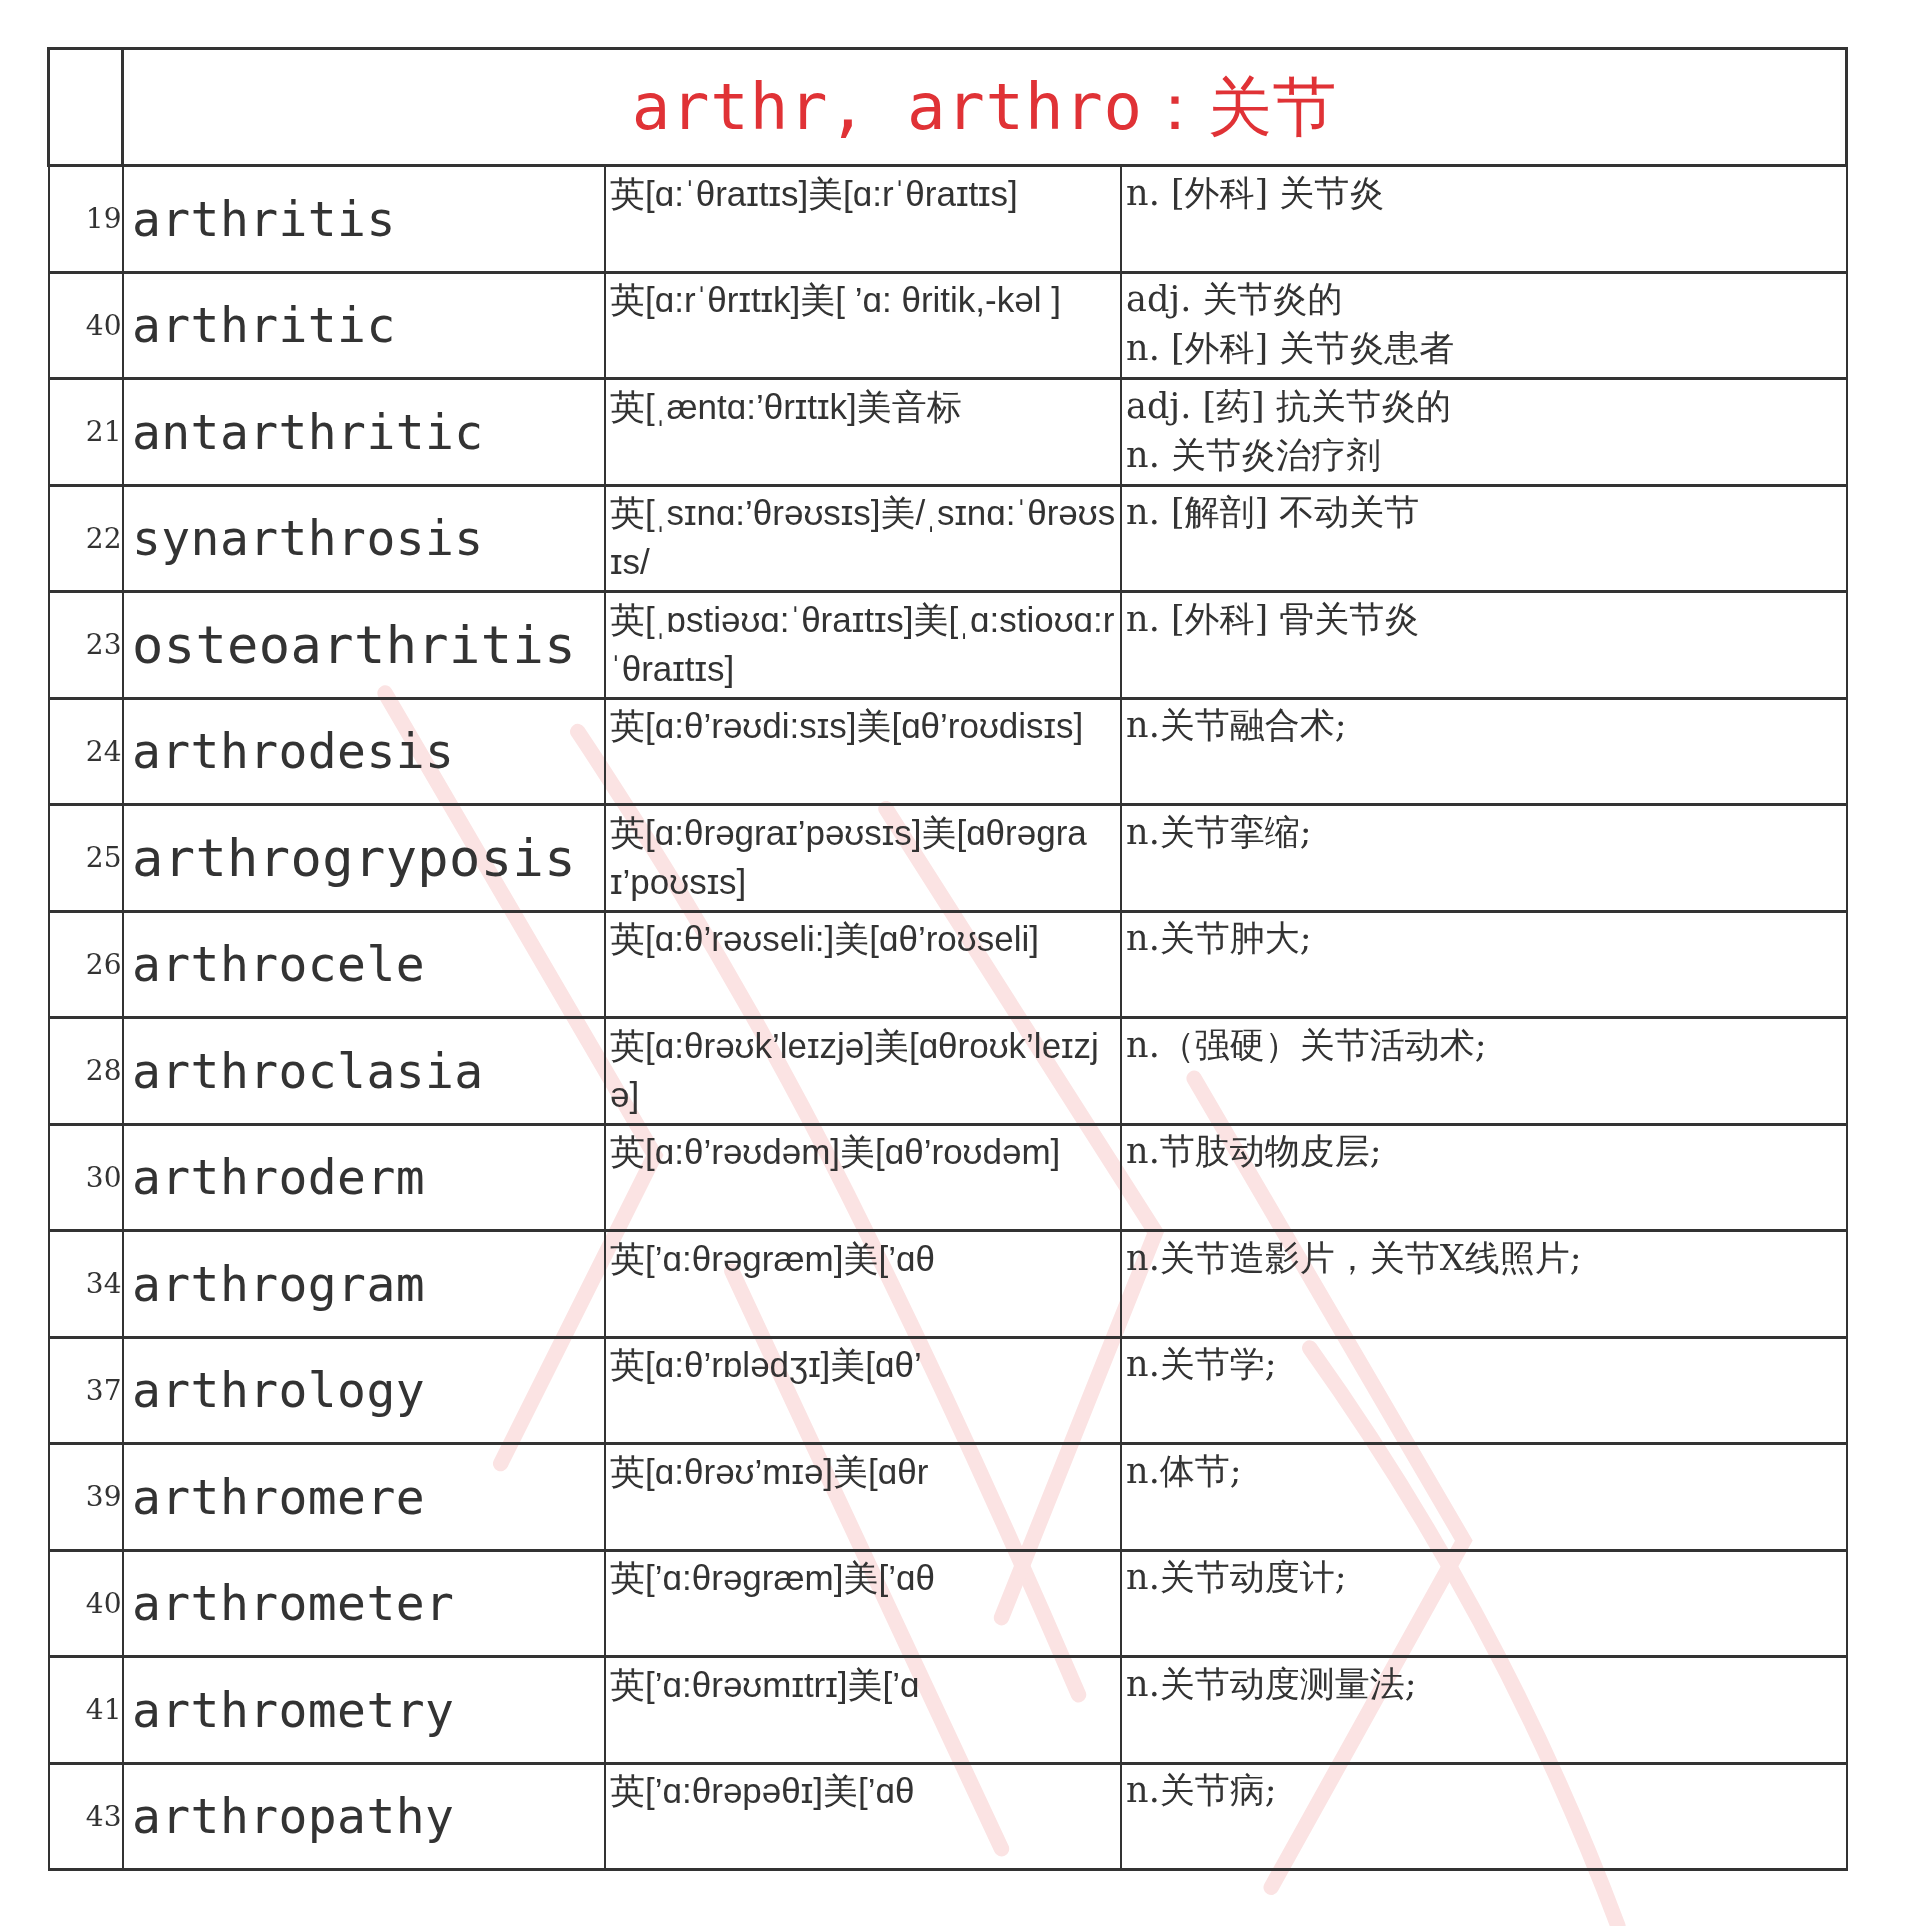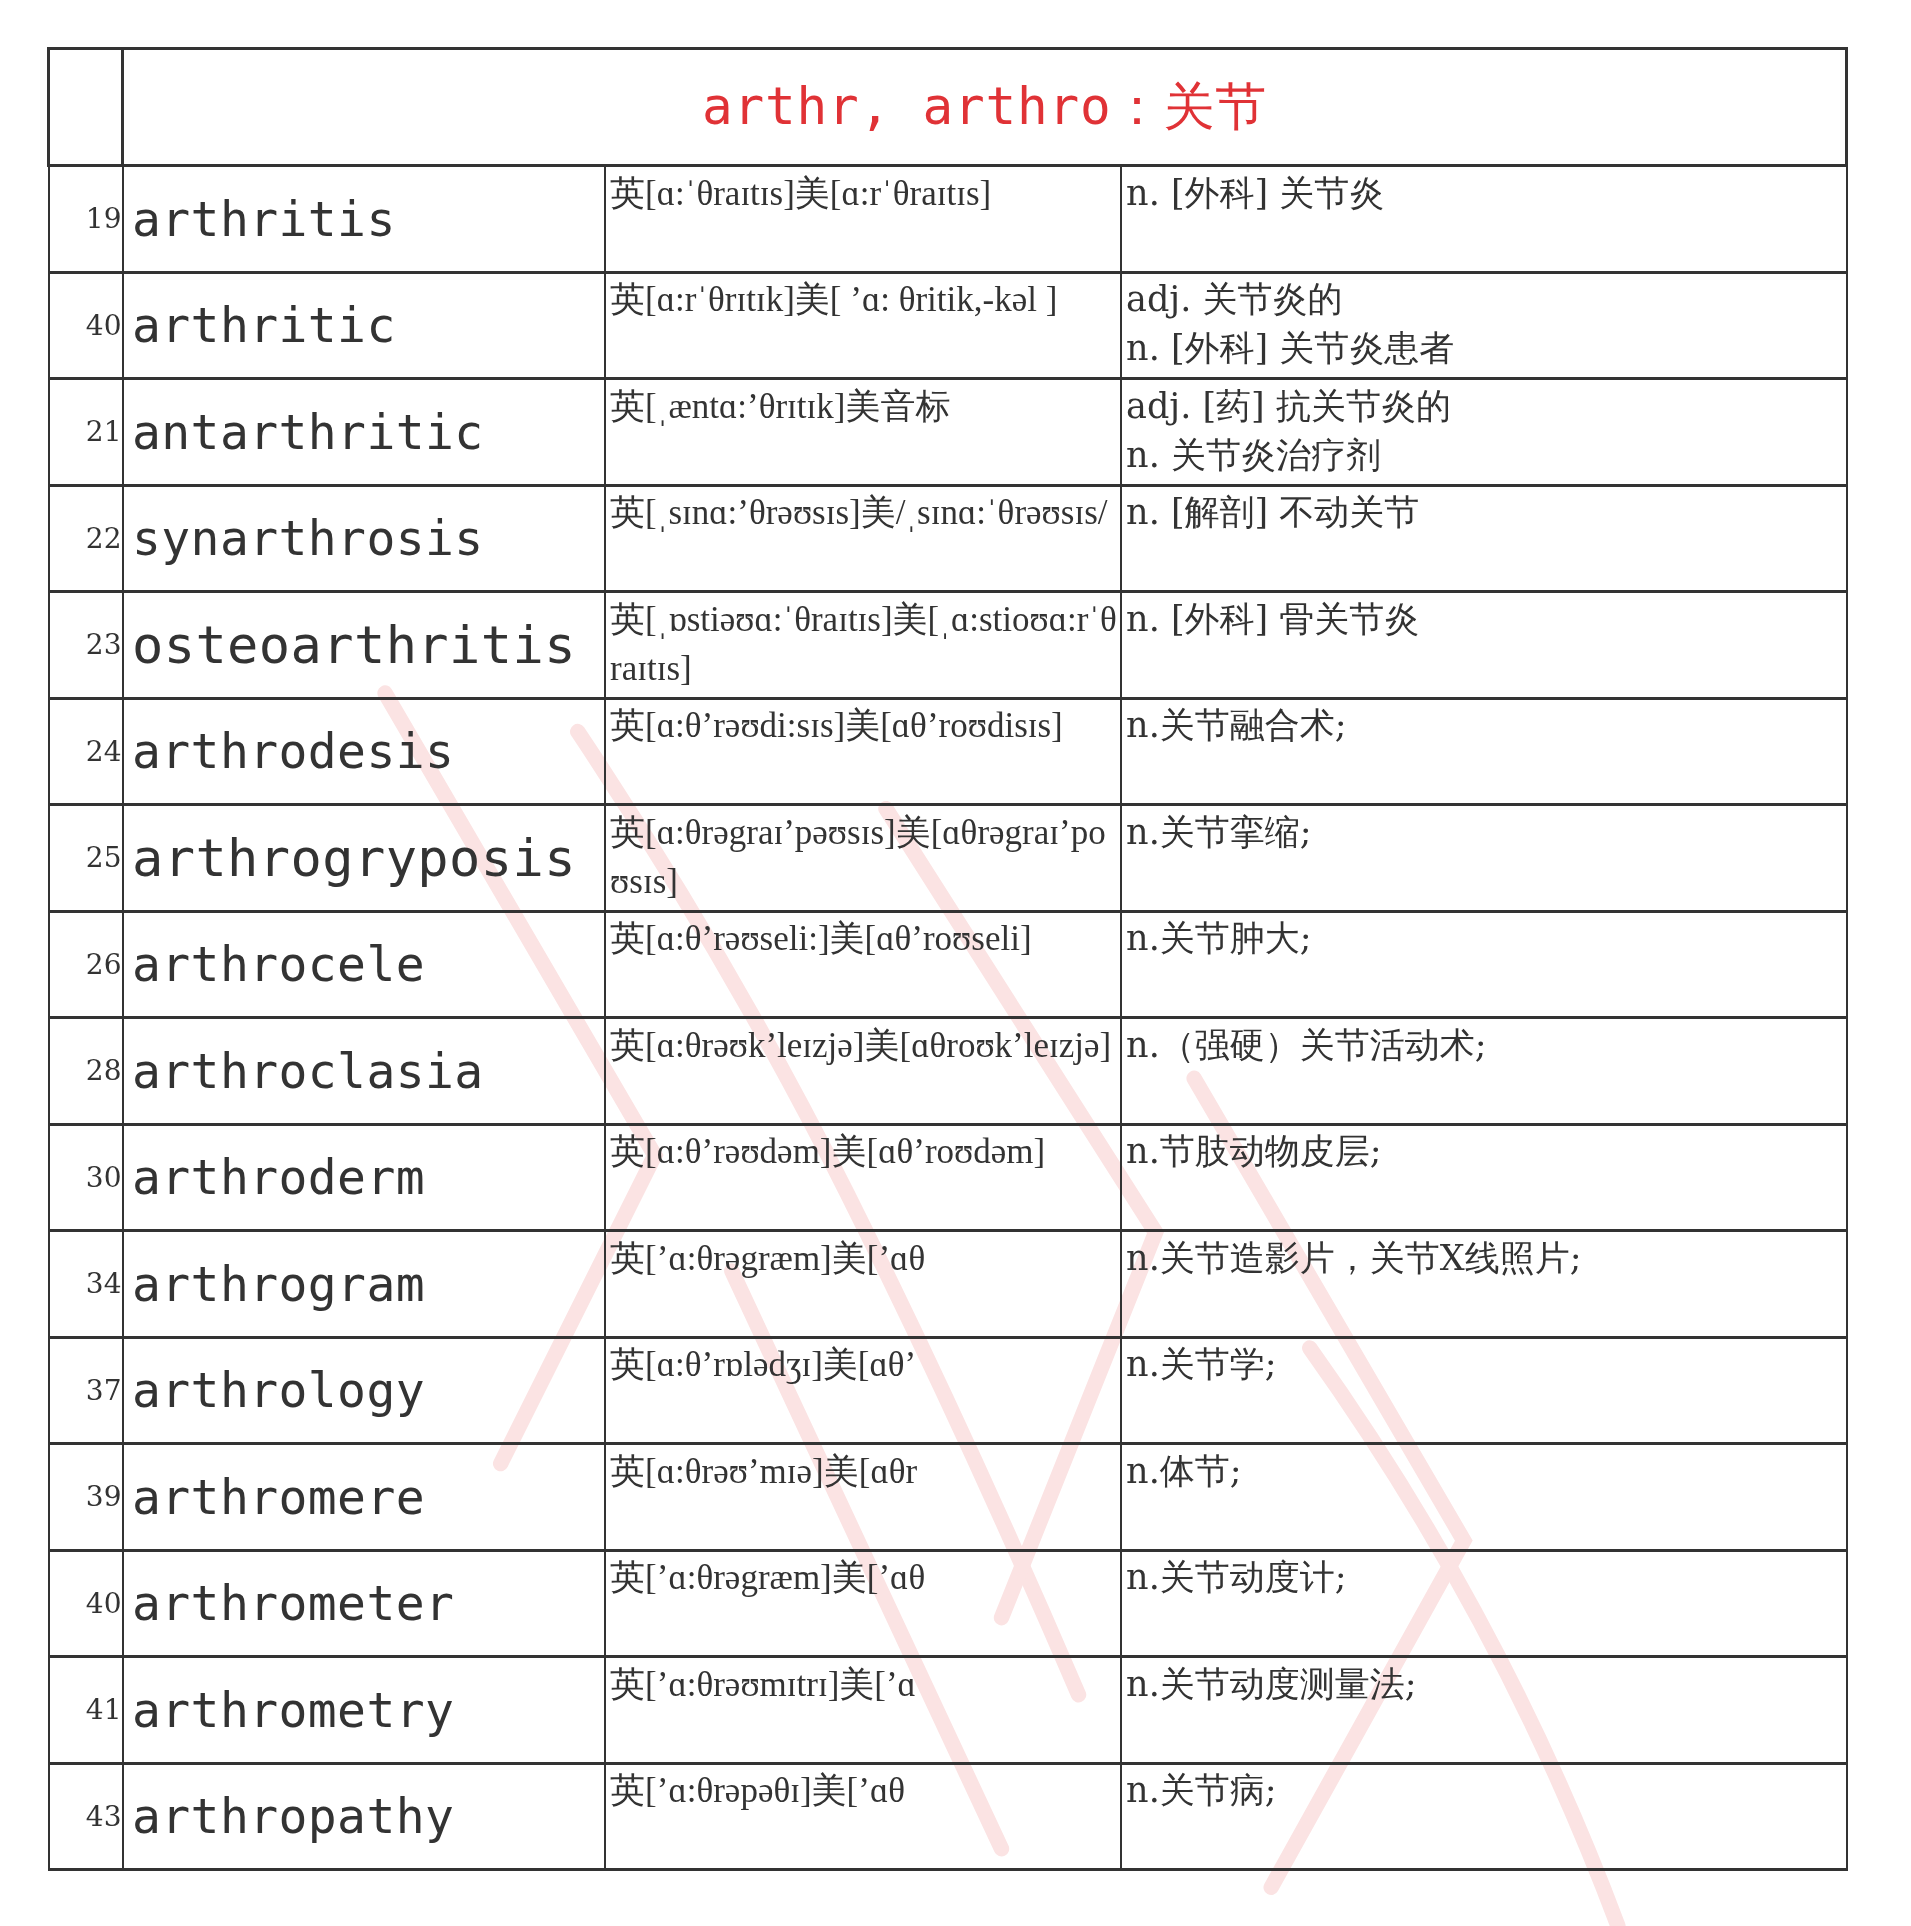--- a/index.html
+++ b/index.html
@@ -2,27 +2,27 @@
 <html style="font-size:6.2px"><head>
 <meta charset="utf-8">
 <style>
   html, body { margin:0; padding:0; background:#ffffff; }
   body { width:1911px; height:2703px; position:relative; overflow:hidden; font-family:"DejaVu Serif", serif; color:#333; }
   .watermark { position:absolute; left:308px; top:616px; width:1387px; height:1464px; pointer-events:none; }
   .vocab-table { position:absolute; left:47px; top:47px; width:1798px; border-collapse:collapse; table-layout:fixed; }
   .vocab-table td { border:3.9px solid #333; vertical-align:top; padding:0; overflow:hidden; }
   .vocab-table tr.body-row td { border-left-width:2.7px; border-right-width:2.7px; }
   .title-row td { height:114px; }
-  .title-cell { text-align:center; vertical-align:middle !important; color:#e03236; font-size:51px; font-family:"DejaVu Sans Mono","Liberation Mono",monospace; letter-spacing:0.8px; }
+  .title-cell { text-align:center; vertical-align:middle !important; color:#e03236; font-size:64px; font-family:"DejaVu Sans Mono","Liberation Mono",monospace; letter-spacing:0.8px; }
   .title-cell span { display:inline-block; line-height:114px; }
   .body-row td { height:102px; }
   .num-cell { text-align:right; vertical-align:middle !important; font-size:28px; font-family:"DejaVu Serif", serif; color:#333; }
   .word-cell { vertical-align:middle !important; font-family:"DejaVu Sans Mono","Liberation Mono",monospace; font-size:48px; white-space:nowrap; padding-left:8.5px !important; color:#333; letter-spacing:0.4px; }
   .word-cell.small { font-size:52px; }
-  .phon-cell { font-size:35px; line-height:49px; padding:1.5px 0 0 4.6px !important; white-space:normal; word-break:break-all; font-family:Liberation Serif, serif; color:#333;margin-top:36px; }
+  .phon-cell { font-size:35px; line-height:49px; padding:1.5px 0 0 4.6px !important; white-space:normal; word-break:break-all; font-family:Liberation Sans, sans-serif; color:#333;margin-top:36px; }
   .def-cell { font-size:35px; line-height:49px; padding:1.5px 0 0 4.6px !important; white-space:pre-line; font-family:"DejaVu Serif", serif; color:#333; }
 </style>
 </head>
 <body>
 
 <svg class="watermark" viewBox="0 0 3600 3800">
   <g fill="none" stroke="#fbe3e3" stroke-width="40" stroke-linecap="round">
     <path d="M200 200 L900 1400 L500 2200"></path>
     <path d="M700 300 Q1100 900 1400 1500 T2000 2800"></path>
     <path d="M1500 500 L2200 1600 L1800 2600"></path>

